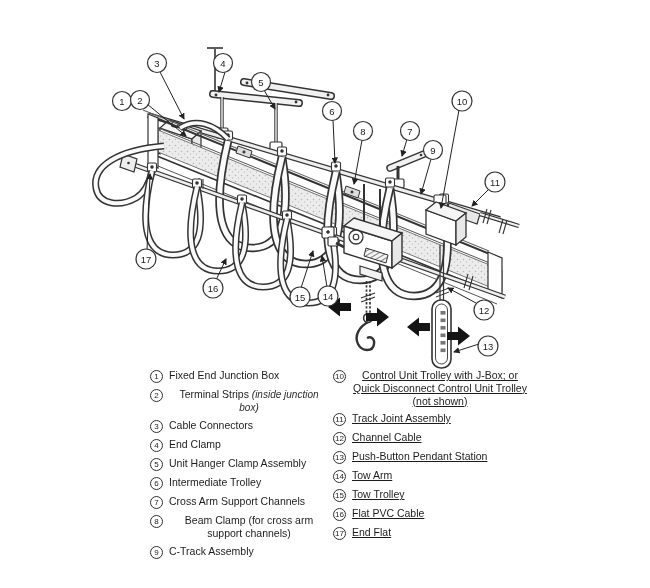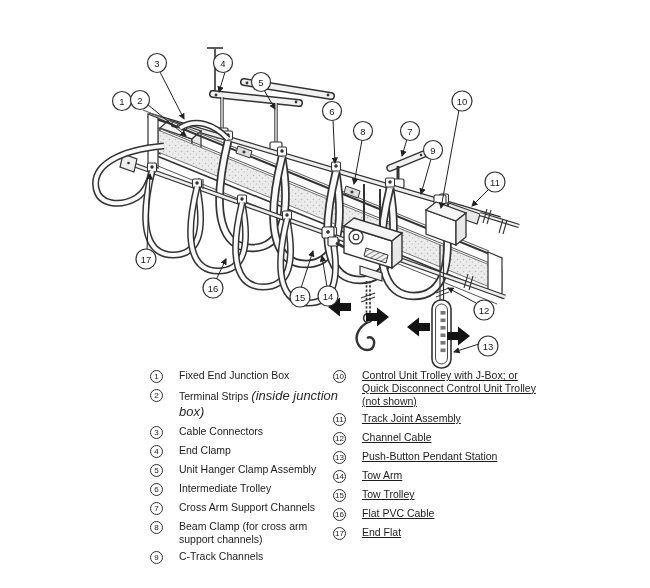--- a/index.html
+++ b/index.html
@@ -11,23 +11,23 @@
   
   .legend-col{position:absolute;}
   .legend-col.left{left:150px;top:369px;width:200px;}
   .legend-col.right{left:333px;top:369px;width:205px;}
   .legend-item{display:flex;align-items:flex-start;margin-bottom:5px;}
   .cnum{
     flex:0 0 13px;width:13px;height:13px;border:1px solid #2f2f2f;border-radius:50%;
     font-size:8px;line-height:12px;text-align:center;box-sizing:border-box;color:#1c1c1c;
     margin-top:1px;background:#fff;
   }
-  .lbl{font-size:10.5px;line-height:1.22;padding-left:16px;max-width:160px;}
+  .lbl{font-size:10.5px;line-height:1.22;padding-left:6px;max-width:160px;text-align:center;}
   .legend-col.right .lbl{max-width:176px;text-decoration:underline;}
-  .note{font-size:13px;font-style:italic;color:#2a2a2a;}
+  .note{font-size:10px;font-style:italic;color:#2a2a2a;}
 </style>
 </head>
 <body>
 
 <div class="stage">
 
   <svg class="figure-svg" width="650" height="588" viewBox="0 0 650 588">
     <defs>
       <pattern id="stipple" width="6" height="6" patternUnits="userSpaceOnUse">
         <rect width="6" height="6" fill="#ececec"></rect>
@@ -388,21 +388,21 @@
     <div class="legend-item">
       <span class="cnum">7</span>
       <span class="lbl">Cross Arm Support Channels</span>
     </div>
     <div class="legend-item">
       <span class="cnum">8</span>
       <span class="lbl">Beam Clamp (for cross arm support channels)</span>
     </div>
     <div class="legend-item">
       <span class="cnum">9</span>
-      <span class="lbl">C-Track Channels</span>
+      <span class="lbl">C-Track Assembly</span>
     </div>
   </div>
 
   <div class="legend-col right">
     <div class="legend-item">
       <span class="cnum">10</span>
       <span class="lbl">Control Unit Trolley with J-Box; or Quick Disconnect Control Unit Trolley (not shown)</span>
     </div>
     <div class="legend-item">
       <span class="cnum">11</span>

